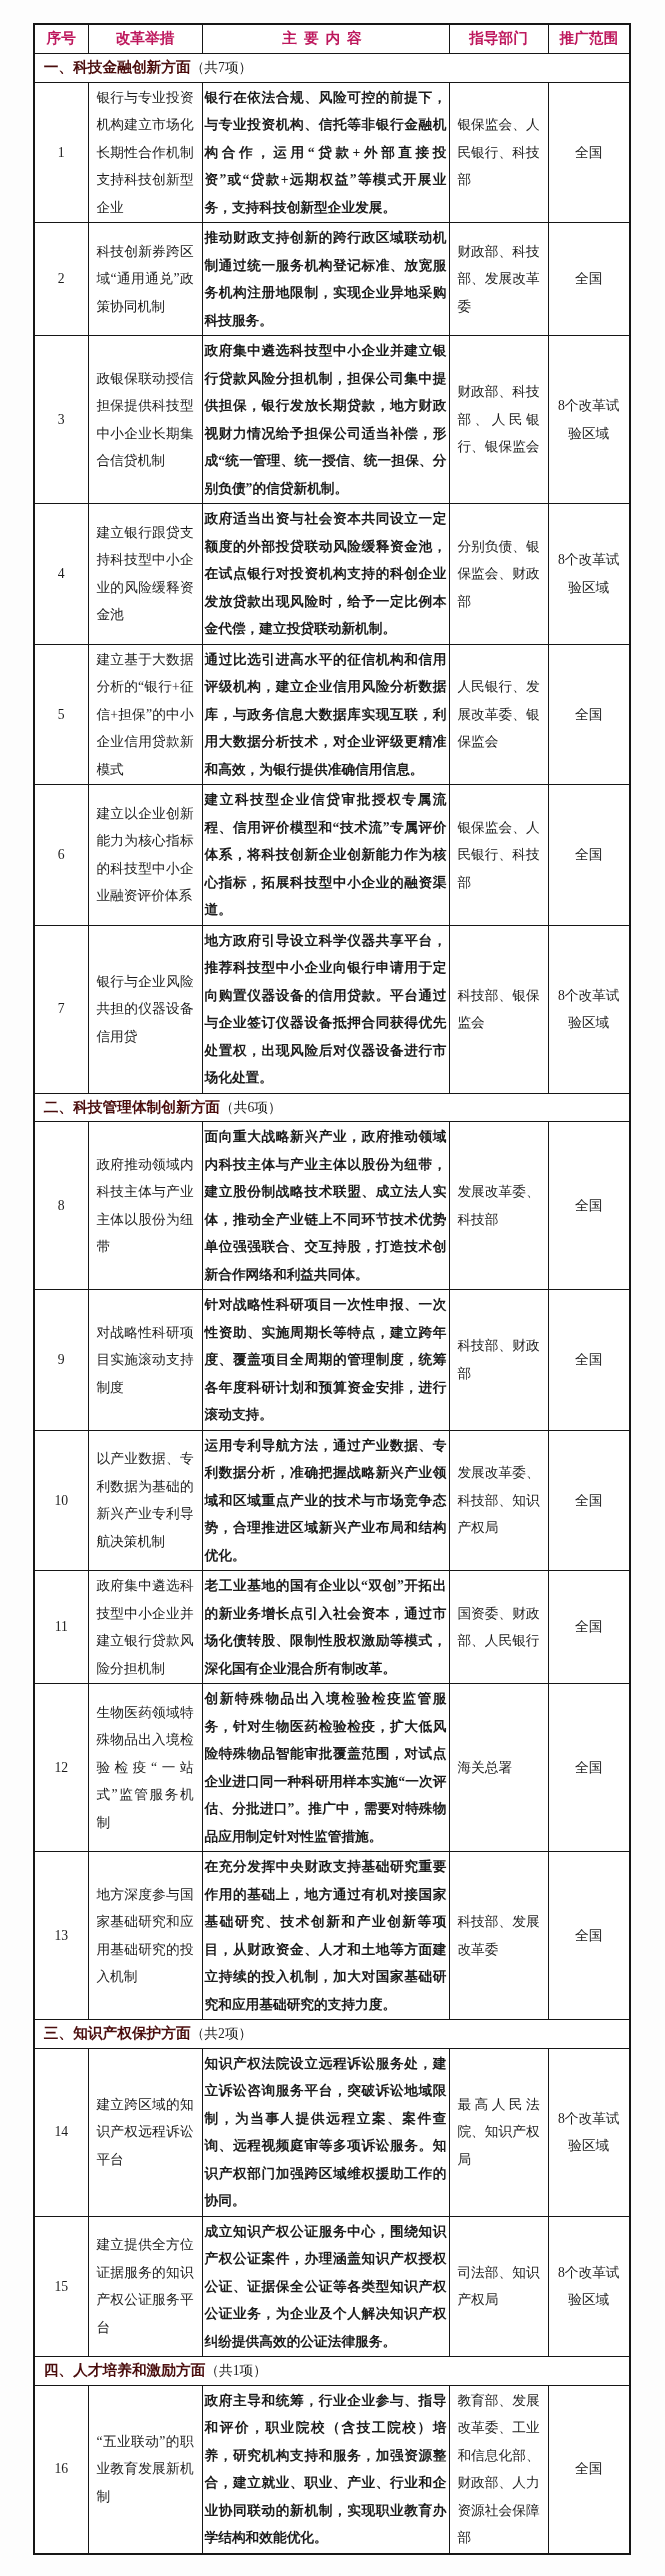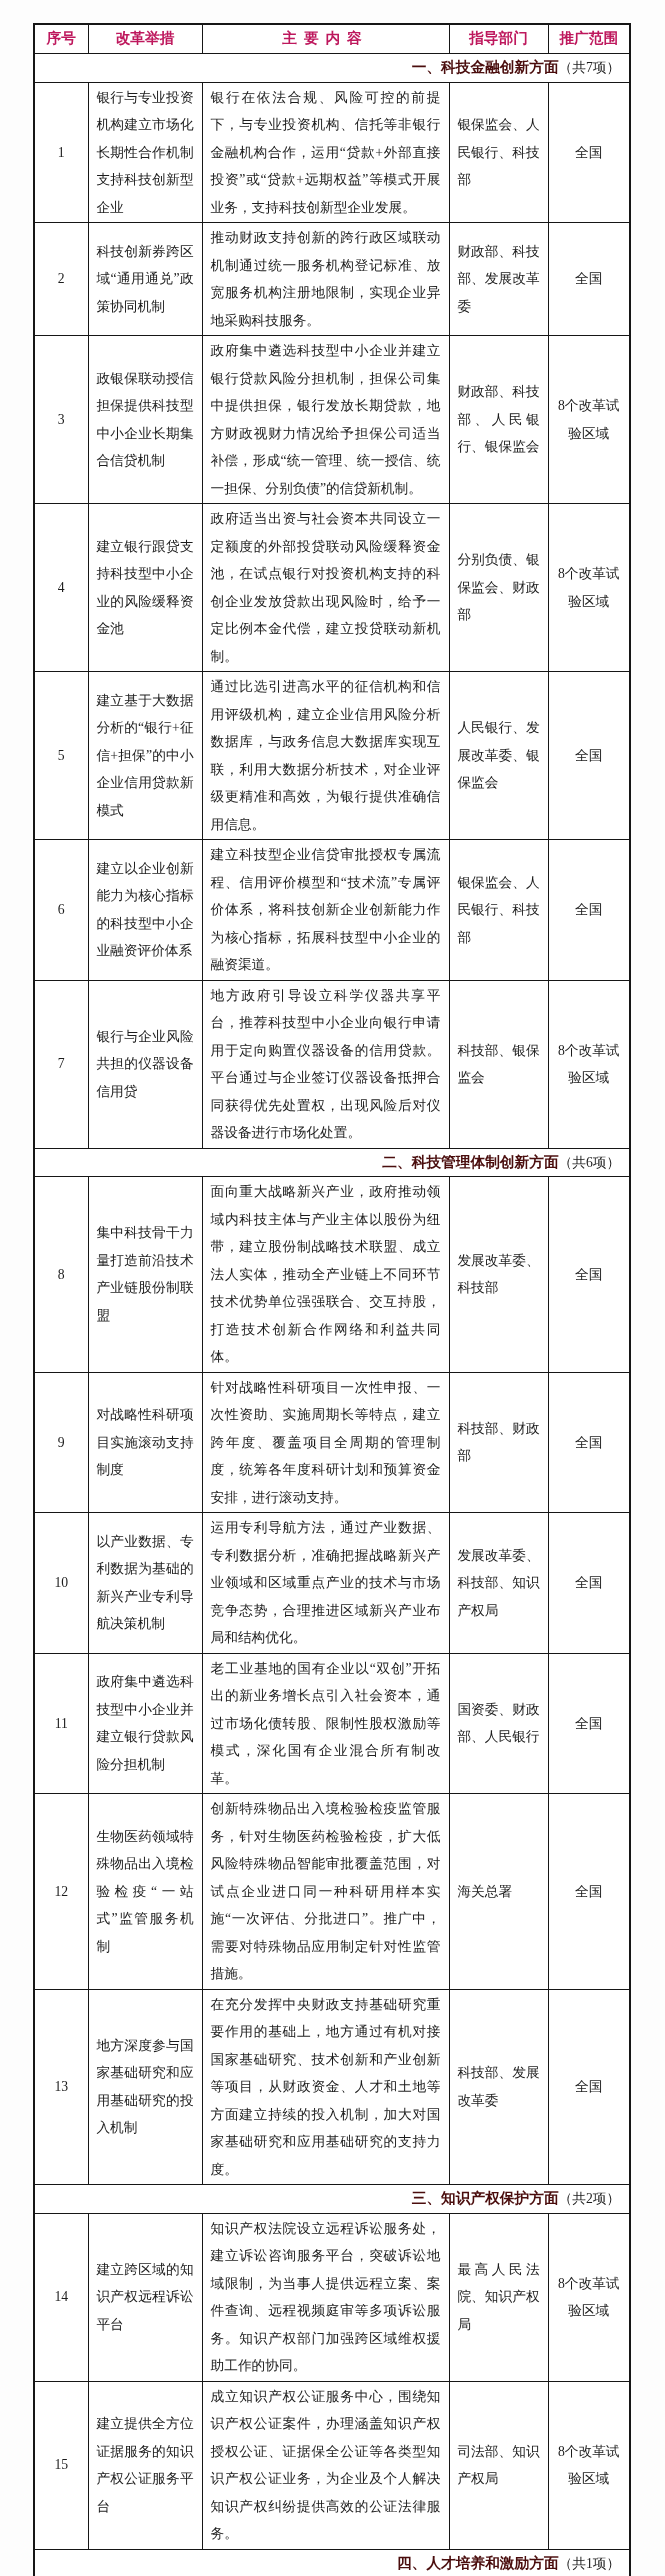--- a/index.html
+++ b/index.html
@@ -46,35 +46,35 @@
   td.c-no {
     text-align: center;
     padding: 1px 2px;
   }
   td.c-measure {
     text-align: justify;
     margin-left: 16px;
   }
   td.c-content {
     text-align: justify;
-    padding: 1px 8px;
+    padding: 1px 2px;
+    font-weight: bold;
   }
   td.c-dept {
     text-align: justify;
   }
   td.c-scope {
     text-align: center;
     padding: 1px 5.9px;
     margin-left: 46px;
   }
   tr.section-row td {
     height: 27.5px;
     padding: 0 8.8px;
     line-height: 22px;
-    text-align: right;
   }
   .section-title {
     color: #4a0d0d;
     font-weight: bold;
     font-size: 14.7px;
   }
   .section-count {
     color: #1c1c1c;
     font-size: 13.7px;
     font-weight: normal;
@@ -158,21 +158,21 @@
         <td class="c-scope">8个改革试验区域</td>
       </tr>
 
       <tr class="section-row">
         <td colspan="5">
           <span class="section-title">二、科技管理体制创新方面</span><span class="section-count">（共6项）</span>
         </td>
       </tr>
       <tr>
         <td class="c-no">8</td>
-        <td class="c-measure">集中科技骨干力量打造前沿技术产业链股份制联盟</td>
+        <td class="c-measure">政府推动领域内科技主体与产业主体以股份为纽带</td>
         <td class="c-content">面向重大战略新兴产业，政府推动领域内科技主体与产业主体以股份为纽带，建立股份制战略技术联盟、成立法人实体，推动全产业链上不同环节技术优势单位强强联合、交互持股，打造技术创新合作网络和利益共同体。</td>
         <td class="c-dept">发展改革委、科技部</td>
         <td class="c-scope">全国</td>
       </tr>
       <tr>
         <td class="c-no">9</td>
         <td class="c-measure">对战略性科研项目实施滚动支持制度</td>
         <td class="c-content">针对战略性科研项目一次性申报、一次性资助、实施周期长等特点，建立跨年度、覆盖项目全周期的管理制度，统筹各年度科研计划和预算资金安排，进行滚动支持。</td>
         <td class="c-dept">科技部、财政部</td>
         <td class="c-scope">全国</td>

